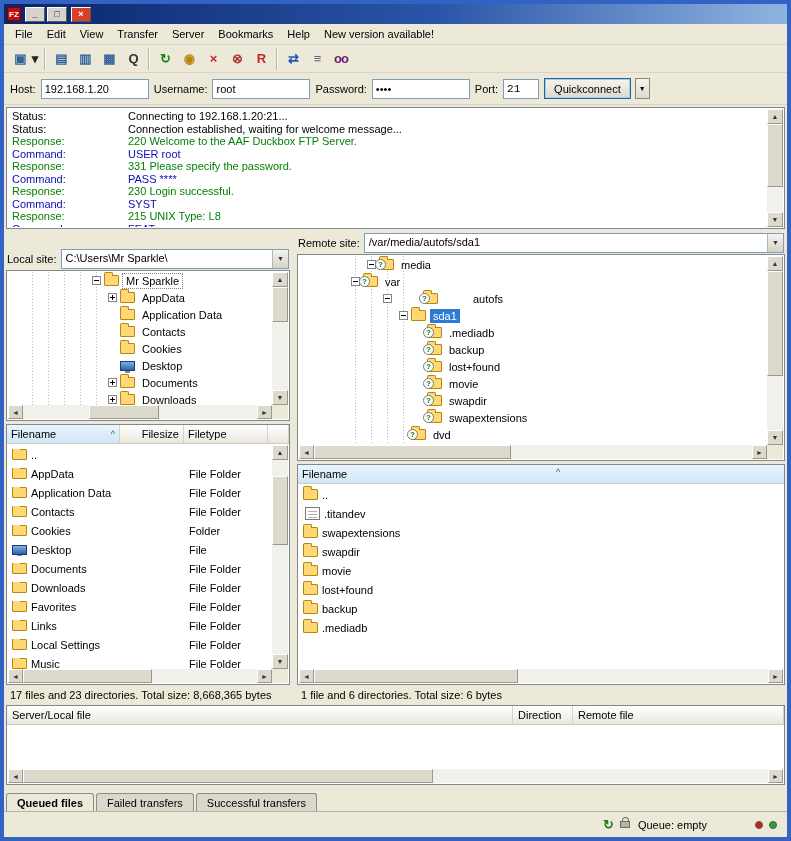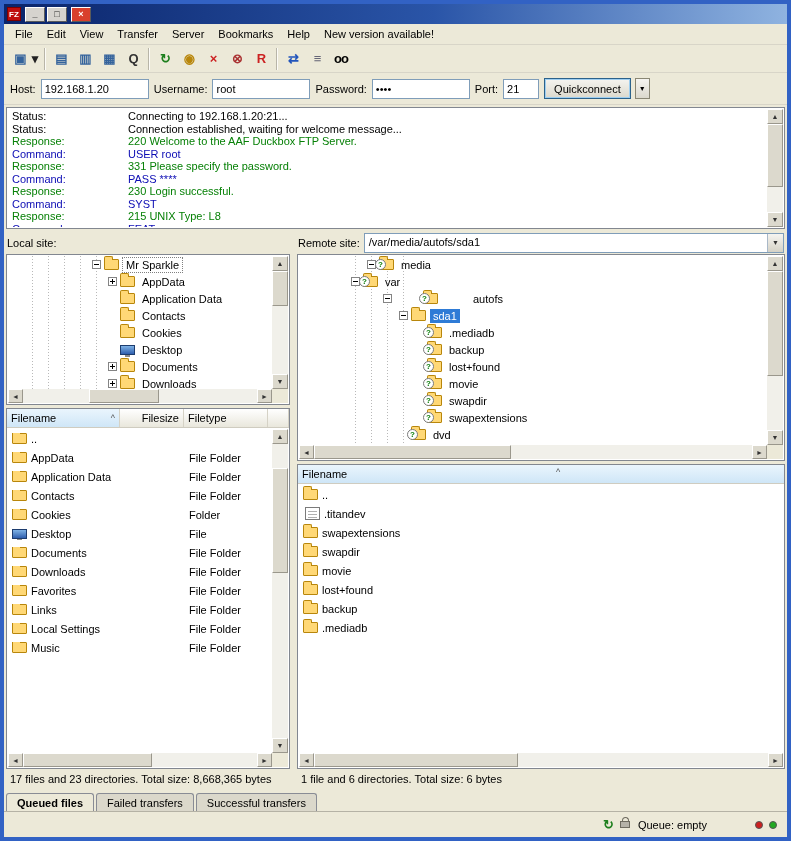--- a/index.html
+++ b/index.html
@@ -31,21 +31,21 @@
   .tbtn { width:24px; height:22px; display:flex; align-items:center; justify-content:center; }
   .tbtn.narrow { width:13px; margin-left:-4px; }
   .tbtn.sep { width:8px; background:linear-gradient(to right,transparent 3px,#b8b5a8 3px,#b8b5a8 4px,#fcfbf7 4px,#fcfbf7 5px,transparent 5px); }
   .tglyph { font-size:13px; font-weight:bold; line-height:1; letter-spacing:-1px; }
 
   
   .quickbar { height:32px; flex:0 0 32px; display:flex; align-items:center; gap:5px; padding:0 6px;
               background:#ece9d8; border-bottom:1px solid #d8d5c8; }
   .qlabel { white-space:nowrap; }
   .qinput { height:20px; border:1px solid #7f9db9; background:#fff; font:11px "Liberation Sans",sans-serif; padding:1px 3px; }
-  .host { width:108px; } .user { width:98px; } .pass { width:98px; } .port { width:36px; }
+  .host { width:108px; } .user { width:98px; } .pass { width:98px; } .port { width:36px;font-family:Liberation Mono, monospace; }
   .qc-btn { height:21px; padding:2px 9px; background:linear-gradient(#f5f4f0,#dcd9cd);
             border:1px solid #2c628b; box-shadow:0 0 0 1px #9ecef0 inset; font-size:11px; }
   .qc-dd { width:15px; height:21px; margin-left:-1px; background:linear-gradient(#f5f4f0,#dcd9cd);
            border:1px solid #8a8774; font-size:7px; display:flex; align-items:center; justify-content:center; }
 
   
   .log { height:122px; flex:0 0 122px; margin:2px; border:1px solid #828790; background:#fff;
          position:relative; overflow:hidden;padding-left:16px; }
   .log-lines { position:absolute; inset:1px 18px 1px 1px; overflow:hidden; padding:1px 0 0 4px; }
   .log-line { line-height:12.5px; white-space:nowrap; }
@@ -60,21 +60,21 @@
           display:flex; align-items:center; justify-content:center; font-size:7px; color:#333; }
   .hsb .sbtn { flex:0 0 15px; height:100%; }
   .strack { flex:1; position:relative; }
   .thumb { position:absolute; left:0; right:0; background:#dcd9cd; border:1px solid; border-color:#fff #9a978c #9a978c #fff; }
   .hthumb { position:absolute; top:0; bottom:0; background:#dcd9cd; border:1px solid; border-color:#fff #9a978c #9a978c #fff; }
   .sb-corner { position:absolute; right:1px; bottom:1px; width:16px; height:14px; background:#ece9d8; }
 
   
   .panes { flex:1; min-height:0; display:flex; gap:3px; background:#ece9d8; }
   .pane { display:flex; flex-direction:column; min-width:0; }
-  .pane.left { flex:0 0 288px; }
+  .pane.left { flex:0 0 288px;margin-top:16px; }
   .pane.right { flex:1; }
   .site-row { height:23px; flex:0 0 23px; display:flex; align-items:center; gap:4px; padding:0 3px; }
   .combo { flex:1; height:20px; border:1px solid #7f9db9; background:#fff; display:flex; overflow:hidden; }
   .combo-text { flex:1; padding:2px 4px; white-space:nowrap; overflow:hidden; }
   .combo-btn { flex:0 0 16px; background:linear-gradient(#f5f4f0,#d5d2c6); border-left:1px solid #a9b8c8;
                display:flex; align-items:center; justify-content:center; font-size:7px; color:#333; }
   .hsplit { flex:0 0 3px; }
 
   
   .treebox { position:relative; margin:0 2px; border:1px solid #828790; background:#fff; overflow:hidden; }
@@ -246,21 +246,21 @@
 
       <div class="tbtn">
         <span class="tglyph" style="color: rgb(34, 85, 187);">⇄</span>
       </div>
 
       <div class="tbtn">
         <span class="tglyph" style="color: rgb(102, 102, 119);">≡</span>
       </div>
 
       <div class="tbtn">
-        <span class="tglyph" style="color: #000000;">oo</span>
+        <span class="tglyph" style="color: #701a75;">oo</span>
       </div>
     </div>
 
   <div class="quickbar">
     <span class="qlabel">Host:</span>
     <input class="qinput host" value="192.168.1.20" style="">
     <span class="qlabel">Username:</span>
     <input class="qinput user" value="root" style="">
     <span class="qlabel">Password:</span>
     <input class="qinput pass" value="••••" style="">
@@ -320,20 +320,24 @@
         </div>
       <div class="sbtn">▼</div>
     </div>
   </div>
 
   <div class="panes">
 
     <div class="pane left">
       <div class="site-row">
         <span class="qlabel">Local site:</span>
+        <div class="combo">
+          <span class="combo-text">C:\Users\Mr Sparkle\</span>
+          <span class="combo-btn">▼</span>
+        </div>
       </div>
       <div class="treebox local">
         <div class="tree-rows guides">
 
             <div class="tree-row" style="padding-left: 84px;">
               <span class="expander minus"></span>
               <span class="ficon folder-open"></span>
               <span class="tlabel cur">Mr Sparkle</span>
             </div>
 
@@ -697,20 +701,44 @@
           <div class="strack">
               <div class="hthumb" style="left:0;width:45%"></div>
             </div>
           <div class="sbtn">►</div>
         </div>
       </div>
       <div class="pane-status">1 file and 6 directories. Total size: 6 bytes</div>
     </div>
   </div>
 
+  <div class="queuewrap">
+    <div class="queuebox">
+      <div class="qheader">
+
+      <div class="qcell c1">
+            <span>Server/Local file</span>
+          </div>
+          <div class="qcell c2">
+            <span>Direction</span>
+          </div>
+          <div class="qcell c3">
+            <span>Remote file</span>
+          </div>
+        </div>
+      <div class="qbody"></div>
+      <div class="hsb" style="right:1px;">
+        <div class="sbtn">◄</div>
+        <div class="strack">
+            <div class="hthumb" style="left:0;width:55%"></div>
+          </div>
+        <div class="sbtn">►</div>
+      </div>
+    </div>
+  </div>
 
   <div class="tabsrow">
 
   <div class="tab active"><span>Queued files</span></div>
       <div class="tab"><span>Failed transfers</span></div>
       <div class="tab"><span>Successful transfers</span></div>
     </div>
 
   <div class="statusbar">
     <span class="sb-ico">↻</span>

